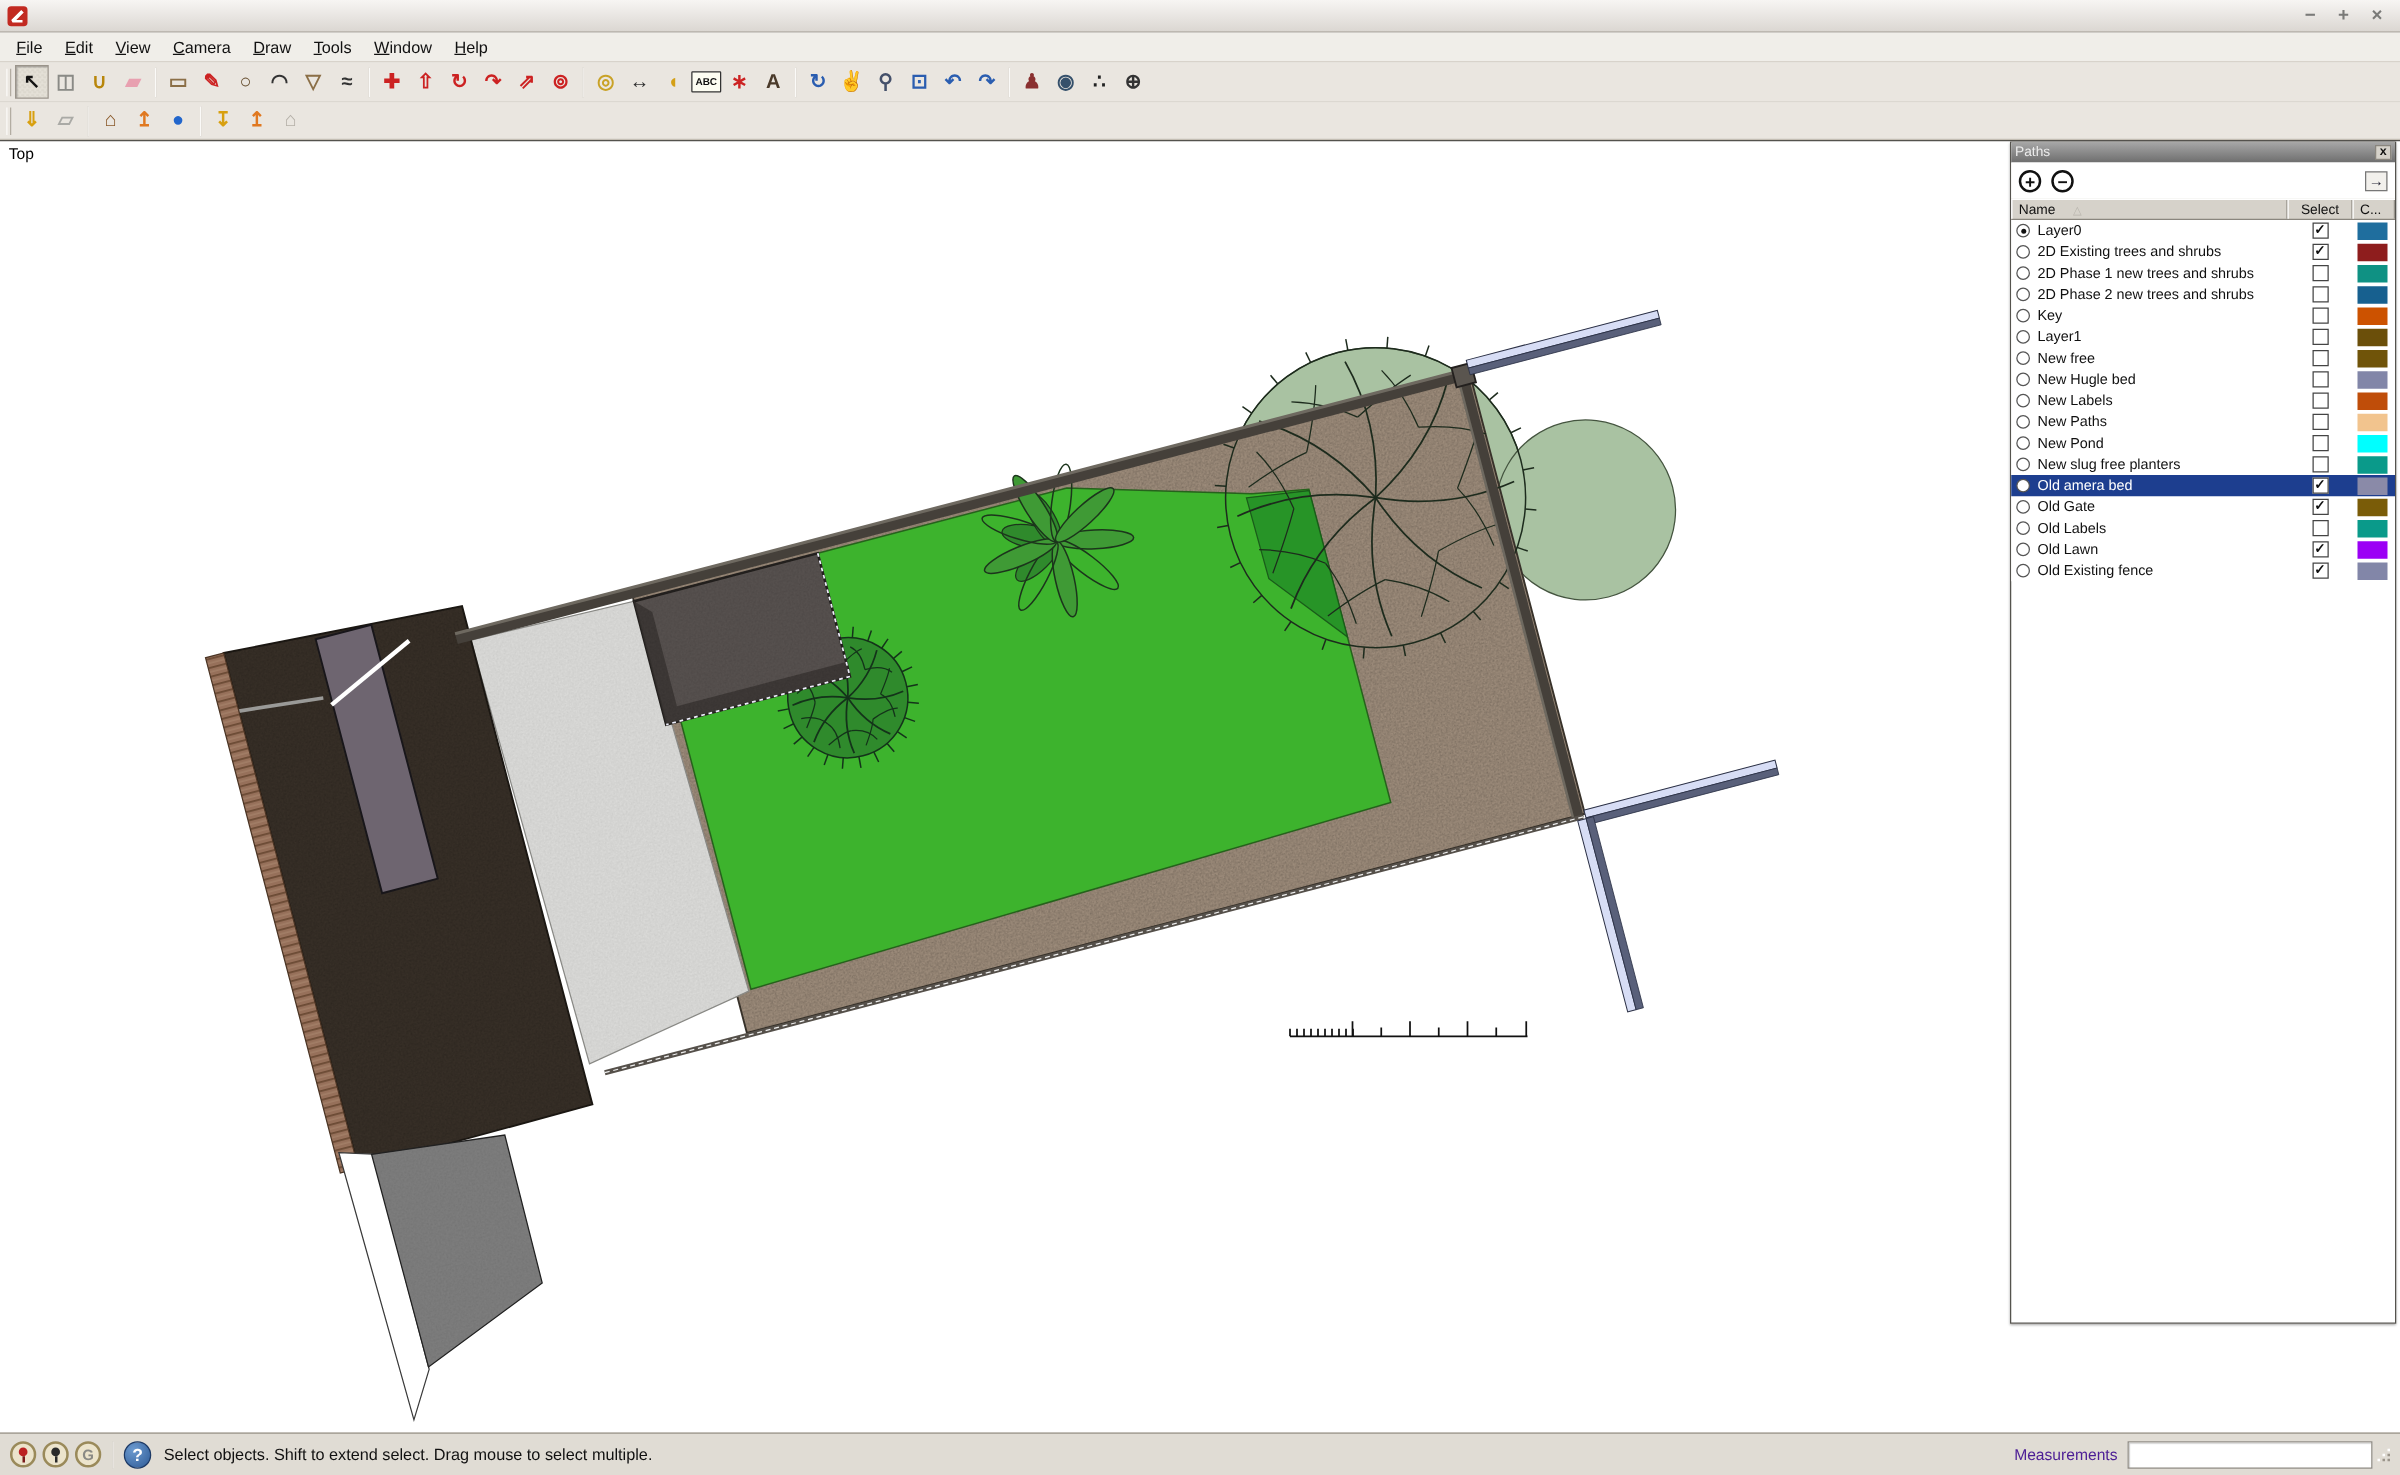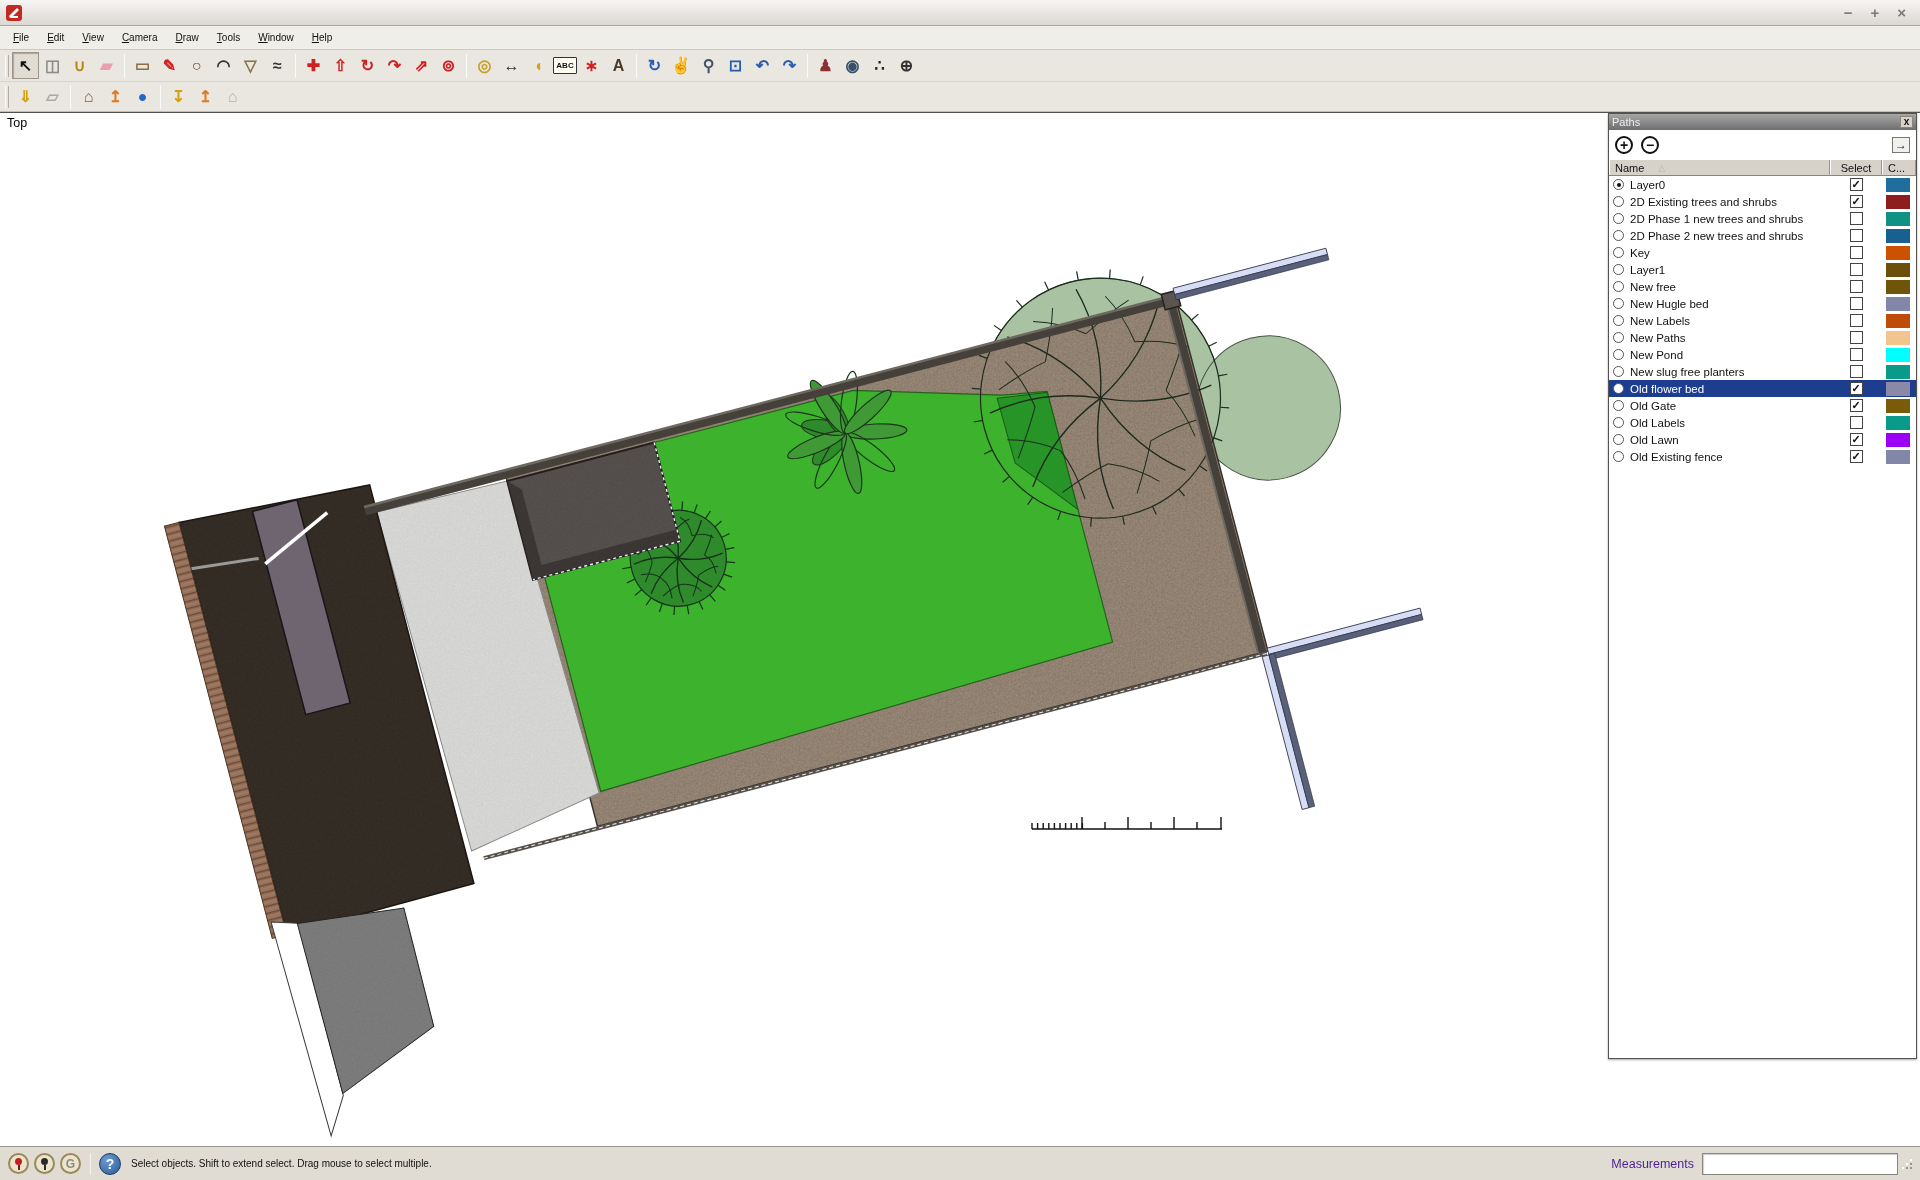--- a/index.html
+++ b/index.html
@@ -11,21 +11,21 @@
     border-bottom:1px solid #aaa49b;display:flex;align-items:center;position:relative;}
   .app-logo{width:18px;height:18px;margin-left:5px;}
   .title-text{position:absolute;left:0;right:0;text-align:center;font-size:13px;
     font-weight:bold;color:#4a4a4a;pointer-events:none;}
   .win-controls{margin-left:auto;display:flex;align-items:center;gap:18px;padding-right:14px;z-index:2;}
   .win-btn{color:#7a7a78;font-size:15px;font-weight:bold;line-height:1;cursor:default;}
 
   
   .menubar{height:24px;background:#f0eee9;border-bottom:1px solid #cfcac1;
     display:flex;align-items:center;padding-left:4px;}
-  .menu-item{font-size:10px;color:#111;padding:2px 9px;cursor:default;}
+  .menu-item{font-size:13px;color:#111;padding:2px 9px;cursor:default;}
   .menu-item u{text-decoration:underline;}
 
   
   .toolbar{background:#eae6e0;display:flex;align-items:center;padding:1px 2px;}
   .toolbar.row1{height:32px;border-bottom:1px solid #d8d3cb;}
   .toolbar.row2{height:30px;border-bottom:1px solid #c4beb4;}
   .tb-grip{width:4px;height:22px;border-left:1px solid #fbfaf8;border-right:1px solid #b3ada2;margin:0 3px;}
   .tb-group{display:flex;align-items:center;}
   .tb-sep{width:1px;height:24px;background:#b3ada2;border-right:1px solid #fbfaf8;margin:0 4px;}
   .tb-btn{width:27px;height:27px;display:flex;align-items:center;justify-content:center;
@@ -81,21 +81,21 @@
     align-items:center;padding:0 8px;position:relative;}
   .geo-icon{width:21px;height:21px;border-radius:50%;border:2px solid #9a8a5a;background:#ece4cc;
     margin-right:5px;display:flex;flex-direction:column;align-items:center;justify-content:center;cursor:default;}
   .geo-icon .dot{width:7px;height:7px;border-radius:50%;}
   .geo-icon .stem{width:2px;height:5px;}
   .geo-icon.g-letter{font-size:12px;font-weight:bold;color:#8a8a85;}
   .sb-sep{width:1px;height:22px;background:#aaa49a;border-right:1px solid #f6f4f0;margin:0 8px 0 4px;}
   .help-icon{width:22px;height:22px;border-radius:50%;background:radial-gradient(circle at 35% 30%,#6d9bd0,#2d5a96);
     border:1px solid #1d3a66;color:#fff;font-weight:bold;font-size:14px;display:flex;align-items:center;
     justify-content:center;margin-right:10px;cursor:default;}
-  .sb-msg{font-size:10px;color:#111;}
+  .sb-msg{font-size:13px;color:#111;}
   .sb-right{margin-left:auto;display:flex;align-items:center;}
   .sb-meas-label{font-size:12.5px;color:#4c1d95;margin-right:8px;}
   .sb-meas-box{width:196px;height:22px;background:#fff;border:1px solid #8a867e;
     box-shadow:inset 1px 1px 1px rgba(0,0,0,.2);font-size:12px;padding:0 4px;color:#111;}
   .sb-grip{width:10px;height:10px;margin-left:4px;position:relative;}
   .sb-grip::before{content:"";position:absolute;right:0;bottom:0;width:2px;height:2px;background:#9a948a;
     box-shadow:-4px 0 #9a948a,0 -4px #9a948a,-4px -4px #fff,-8px 0 #fff,0 -8px #fff;}
 </style>
 </head>
 <body>
@@ -536,21 +536,21 @@
           <span class="lname">New slug free planters</span>
           <span class="lvis">
             <span class="cb"></span>
           </span>
           <span class="lcol">
             <span class="sw" style="background: rgb(10, 154, 138);"></span>
           </span>
         </div>
         <div class="lrow selected">
           <span class="lradio"></span>
-          <span class="lname">Old flower bed</span>
+          <span class="lname">Old amera bed</span>
           <span class="lvis">
             <span class="cb">✓</span>
           </span>
           <span class="lcol">
             <span class="sw" style="background: rgb(138, 138, 168);"></span>
           </span>
         </div>
         <div class="lrow">
           <span class="lradio"></span>
           <span class="lname">Old Gate</span>

